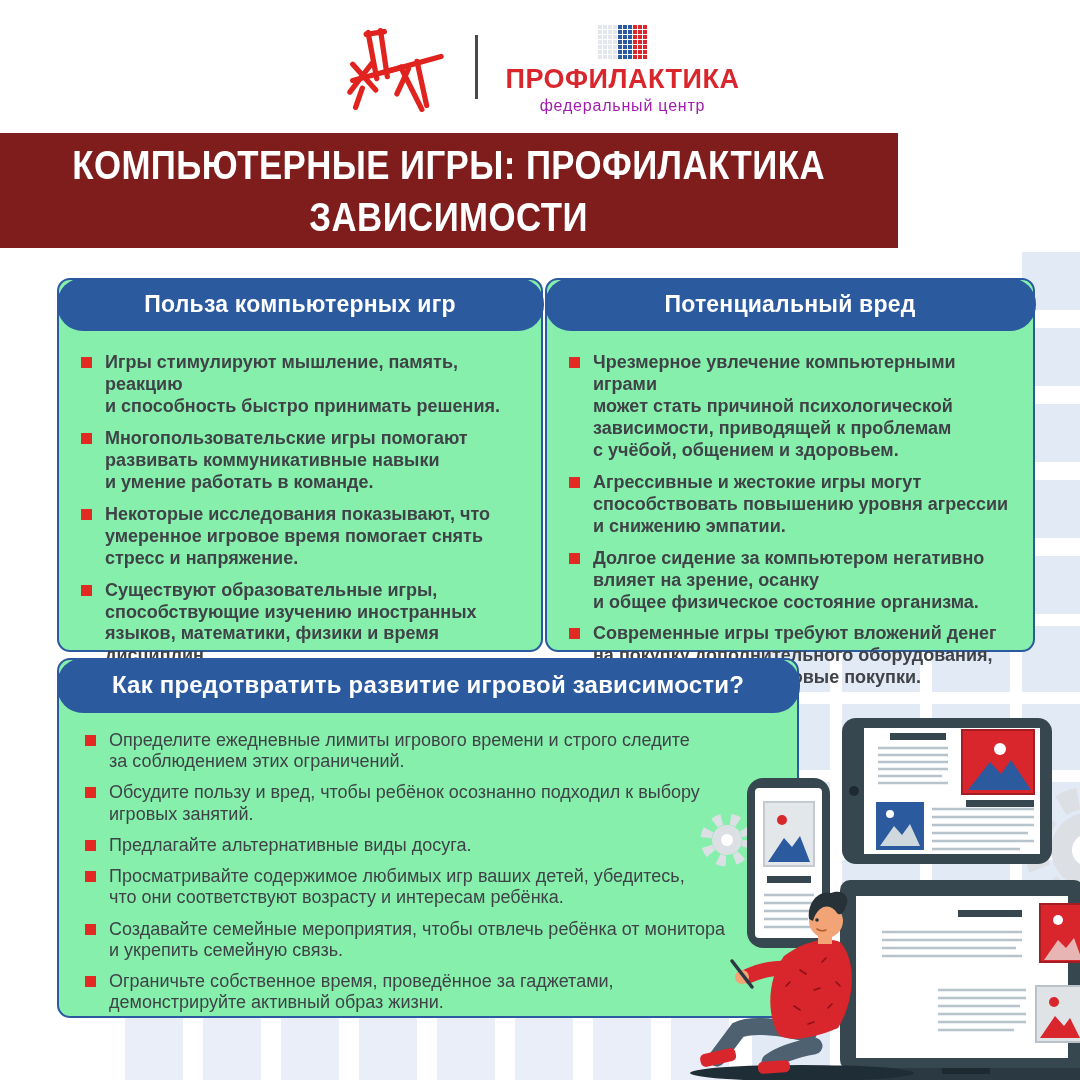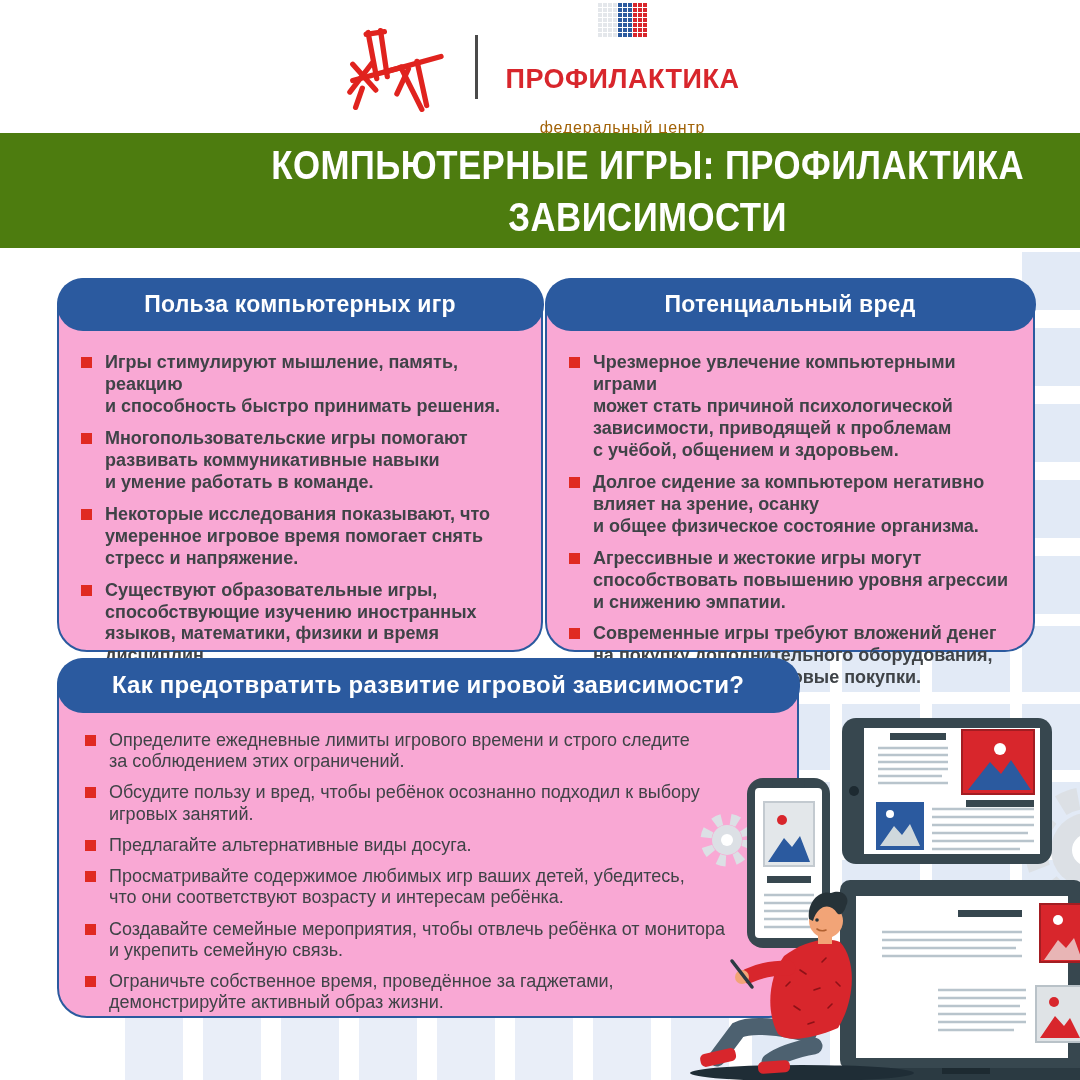--- a/index.html
+++ b/index.html
@@ -28,44 +28,44 @@
     background:repeating-linear-gradient(90deg,#e9eef8 0 58px,#ffffff 58px 78px);
   }
 
   
   .logo-bar {
     position:absolute; left:0; top:0; width:1080px; height:133px;
     display:flex; align-items:center; justify-content:center; z-index:2;
   }
   .chair-logo { width:106px; height:96px; margin-top:4px; }
   .logo-divider { width:3px; height:64px; background:#4a4a4a; margin:0 28px; }
-  .brand { display:flex; flex-direction:column; align-items:center; margin-top:6px;gap:22px; }
+  .brand { display:flex; flex-direction:column; align-items:center; margin-top:6px; }
   .pixel-logo {
     display:grid; grid-template-columns:repeat(10,4px); grid-auto-rows:4px; gap:1px;
     margin-bottom:7px;
   }
   .pixel-logo span { display:block; width:4px; height:4px; }
   .brand-title { color:#d8262c; font-weight:bold; font-size:27px; letter-spacing:0.5px; line-height:1; }
-  .brand-subtitle { color:#a16207; font-size:16px; letter-spacing:0.8px; margin-top:5px; line-height:1; }
+  .brand-subtitle { color:#a21caf; font-size:16px; letter-spacing:0.8px; margin-top:5px; line-height:1; }
 
   
   .banner {
-    position:absolute; left:0; top:133px; width:1080px; height:115px;
-    background:#4d7c0f; display:flex; align-items:center; justify-content:flex-end; z-index:2;
+    position:absolute; left:0; top:133px; width:898px; height:115px;
+    background:#7f1d1d; display:flex; align-items:center; justify-content:center; z-index:2;
   }
   .banner-title {
     color:#ffffff; font-weight:bold; font-size:40px; line-height:1.3;
     text-align:center; white-space:pre-line; transform:scaleX(0.87);
     letter-spacing:0.5px;
   }
 
   
   .card {
-    position:absolute; background:#f9a8d4;
-    border:2.5px solid #2b5a9f; border-radius:30px; z-index:2;
+    position:absolute; background:#86efac;
+    border:2.5px solid #2b5a9f; border-radius:13px; z-index:2;
   }
   .card-header {
     position:absolute; top:-2.5px; left:-2.5px; right:-2.5px; height:53px;
     background:#2b5a9f; border-radius:26px;
     display:flex; align-items:center; justify-content:center;
     color:#ffffff; font-weight:bold; font-size:23px; letter-spacing:0.2px;
   }
   .card-body { position:absolute; left:0; right:0; bottom:0; list-style:none; margin:0; }
   .card-body li { display:flex; }
   .bullet {
@@ -234,29 +234,29 @@
     <ul class="card-body">
         <li>
           <span class="bullet"></span>
           <span class="bullet-text">Чрезмерное увлечение компьютерными играми
 может стать причиной психологической
 зависимости, приводящей к проблемам
 с учёбой, общением и здоровьем.</span>
         </li>
         <li>
           <span class="bullet"></span>
+          <span class="bullet-text">Агрессивные и жестокие игры могут
+способствовать повышению уровня агрессии
+и снижению эмпатии.</span>
+        </li>
+        <li>
+          <span class="bullet"></span>
           <span class="bullet-text">Долгое сидение за компьютером негативно
 влияет на зрение, осанку
 и общее физическое состояние организма.</span>
-        </li>
-        <li>
-          <span class="bullet"></span>
-          <span class="bullet-text">Агрессивные и жестокие игры могут
-способствовать повышению уровня агрессии
-и снижению эмпатии.</span>
         </li>
         <li>
           <span class="bullet"></span>
           <span class="bullet-text">Современные игры требуют вложений денег
 на покупку дополнительного оборудования,
 подписки и внутриигровые покупки.</span>
         </li>
       </ul>
   </section>
 

